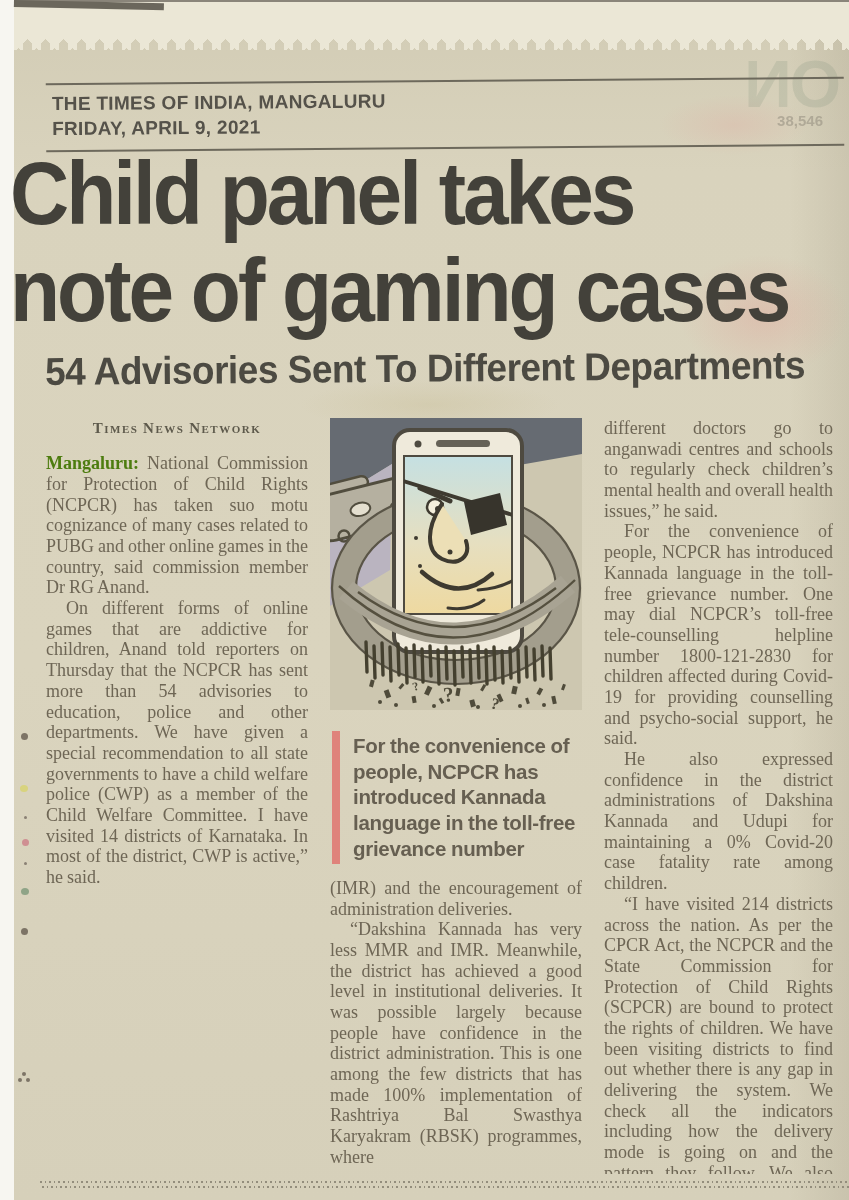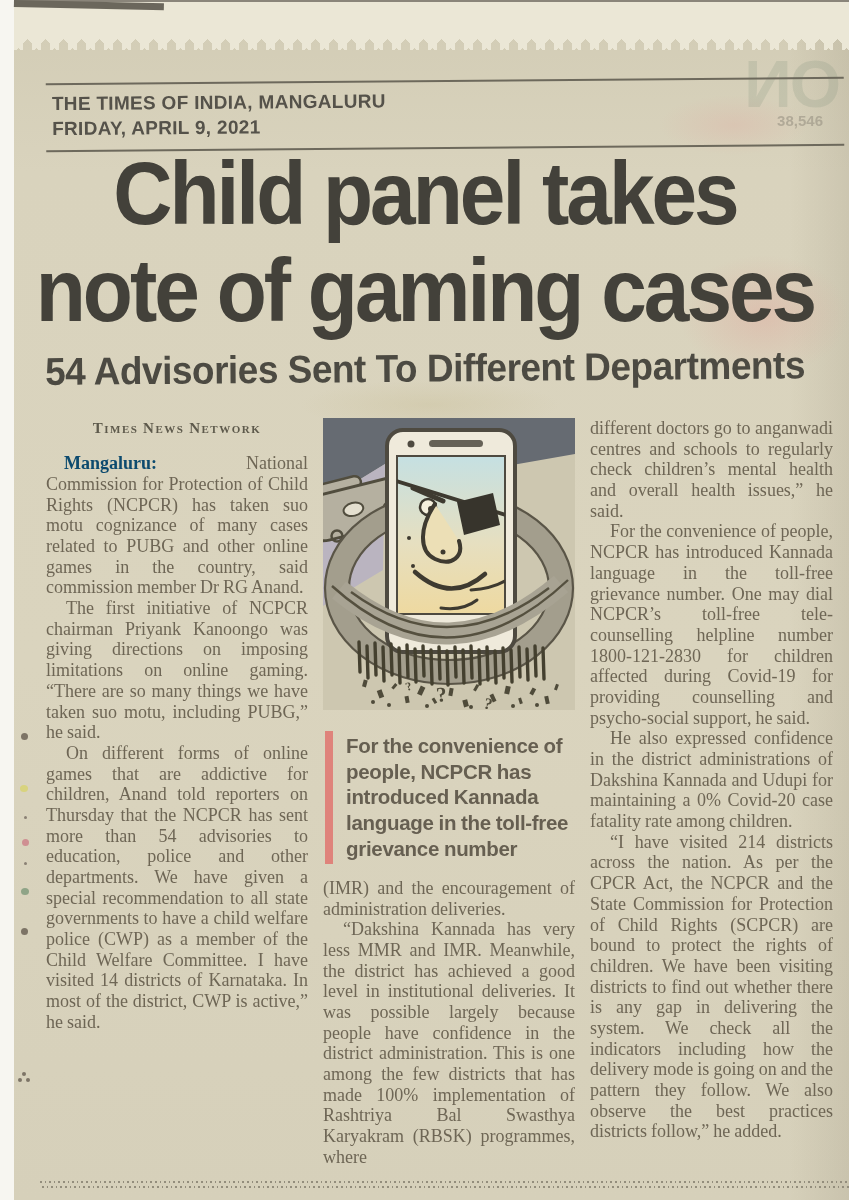--- a/index.html
+++ b/index.html
@@ -35,47 +35,47 @@
   .masthead{
     position:absolute;left:46px;top:80px;width:792px;
     padding:7px 0 9px 6px;
     border-top:2px solid #6d695c;border-bottom:2px solid #6d695c;
     transform:rotate(-0.45deg);
     font-family:"Liberation Sans", sans-serif;font-weight:bold;
     font-size:19px;line-height:1.3;color:#55524a;letter-spacing:.3px;
   }
   
   .headline{
-    position:absolute;left:10px;top:146px;width:830px;text-align:center;
+    position:absolute;left:10px;top:146px;width:830px;text-align:left;
     font-family:"Liberation Sans", sans-serif;font-weight:bold;
     color:#43413a;letter-spacing:-3px;
   }
   .headline .hl{display:block;font-size:82px;line-height:1.18;transform:scaleY(1.08);}
   .subheadline{
     position:absolute;left:10px;top:348px;width:830px;text-align:center;
     font-family:"Liberation Sans", sans-serif;font-weight:bold;
     font-size:37px;color:#4c4a42;letter-spacing:-.5px;transform:rotate(-0.5deg) scaleY(1.05);
   }
 
   
   .columns{
     position:absolute;left:46px;top:418px;right:16px;height:756px;
-    display:flex;gap:15px;
+    display:flex;gap:22px;
   }
   .col{overflow:hidden;color:#6e6655;font-size:18px;line-height:1.15;text-align:justify;word-spacing:-.5px;}
   .col1{width:262px;flex:none;}
   .col2{width:252px;flex:none;}
   .col3{flex:1;}
   .col p{margin:0;}
   .col p.indent{text-indent:20px;}
   .byline{
     text-align:center;font-variant:small-caps;font-weight:bold;
     font-size:15px;letter-spacing:1.5px;color:#5e5a4c;margin:2px 0 16px;
   }
-  .lead-city{font-weight:bold;color:#0c4a6e;margin-left:18px;}
+  .lead-city{font-weight:bold;color:#4d7c0f;}
 
   
   .pull-quote{
     margin:12px 0 14px 2px;padding:2px 0 2px 13px;
     border-left:8px solid #df837b;
     font-family:"Liberation Sans", sans-serif;font-weight:bold;
     font-size:20.5px;line-height:1.26;color:#665f51;letter-spacing:-.3px;
     text-align:left;
   }
 
@@ -145,21 +145,20 @@
   <span class="hl">Child panel takes</span>
   <span class="hl">note of gaming cases</span>
 </div>
 <div class="subheadline">54 Advisories Sent To Different Departments</div>
 
 <div class="columns">
 
   <div class="col col1">
     <div class="byline">Times News Network</div>
     <p><span class="lead-city">Mangaluru:</span><span> National Commission for Protection of Child Rights (NCPCR) has taken suo motu cognizance of many cases related to PUBG and other online games in the country, said commission member Dr RG Anand.</span></p>
-    <p class="indent">The first initiative of NCPCR chairman Priyank Kanoongo was giving directions on imposing limitations on online gaming. “There are so many things we have taken suo motu, including PUBG,” he said.</p>
     <p class="indent">On different forms of online games that are addictive for children, Anand told reporters on Thursday that the NCPCR has sent more than 54 advisories to education, police and other departments. We have given a special recommendation to all state governments to have a child welfare police (CWP) as a member of the Child Welfare Committee. I have visited 14 districts of Karnataka. In most of the district, CWP is active,” he said.</p>
   </div>
 
   <div class="col col2">
     
     <svg class="illo" viewBox="0 0 252 292" role="img">
       <defs>
         <linearGradient id="scr" x1="0" y1="0" x2="0" y2="1">
           <stop offset="0" stop-color="#c5e0e2"></stop>
           <stop offset="0.55" stop-color="#e6dfc0"></stop>

